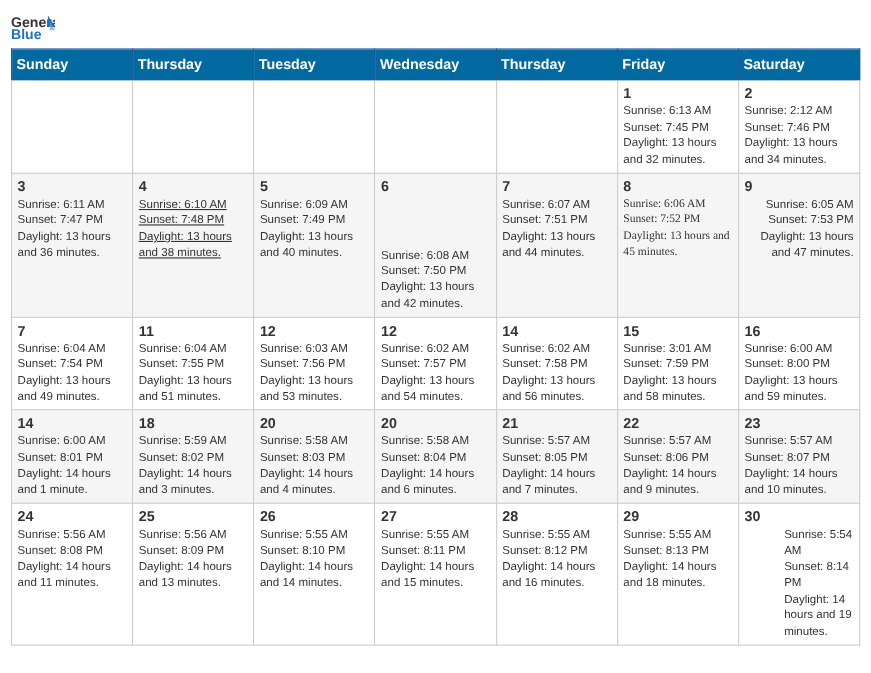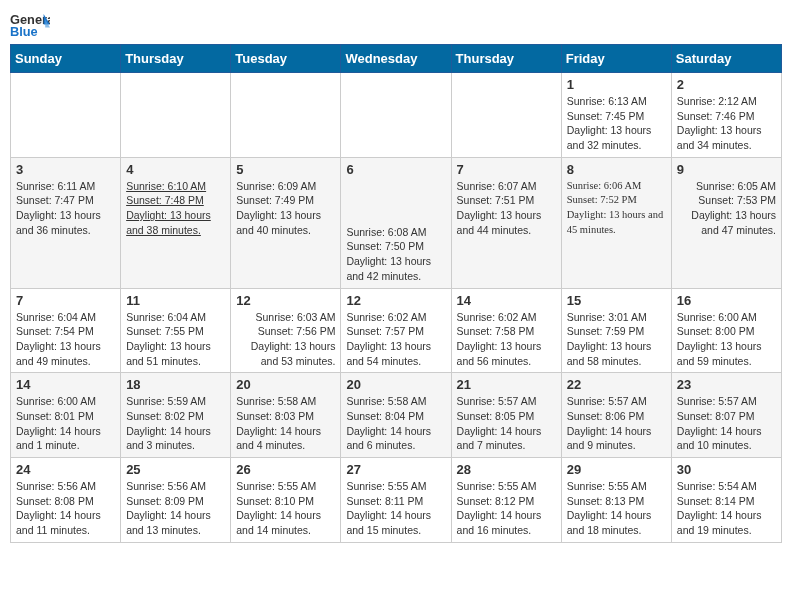--- a/index.html
+++ b/index.html
@@ -187,21 +187,21 @@
 Daylight: 13 hours and 49 minutes.</div>
         </td>
         <td>
           <span class="day-num">11</span>
           <div class="day-info" style="white-space: pre-line;">Sunrise: 6:04 AM
 Sunset: 7:55 PM
 Daylight: 13 hours and 51 minutes.</div>
         </td>
         <td>
           <span class="day-num">12</span>
-          <div class="day-info" style="white-space: pre-line; text-align: right;">Sunrise: 6:03 AM
+          <div class="day-info" style="white-space: pre-line;">Sunrise: 6:03 AM
 Sunset: 7:56 PM
 Daylight: 13 hours and 53 minutes.</div>
         </td>
         <td>
           <span class="day-num">12</span>
           <div class="day-info" style="white-space: pre-line;">Sunrise: 6:02 AM
 Sunset: 7:57 PM
 Daylight: 13 hours and 54 minutes.</div>
         </td>
         <td>
@@ -299,19 +299,19 @@
 Daylight: 14 hours and 16 minutes.</div>
         </td>
         <td>
           <span class="day-num">29</span>
           <div class="day-info" style="white-space: pre-line;">Sunrise: 5:55 AM
 Sunset: 8:13 PM
 Daylight: 14 hours and 18 minutes.</div>
         </td>
         <td>
           <span class="day-num">30</span>
-          <div class="day-info" style="white-space: pre-line;">Sunrise: 5:54 AM
+          <div class="day-info" style="white-space: pre-line; margin-left: 36px;">Sunrise: 5:54 AM
 Sunset: 8:14 PM
 Daylight: 14 hours and 19 minutes.</div>
         </td>
       </tr>
     </tbody>
 </table>
 
 </body></html>

